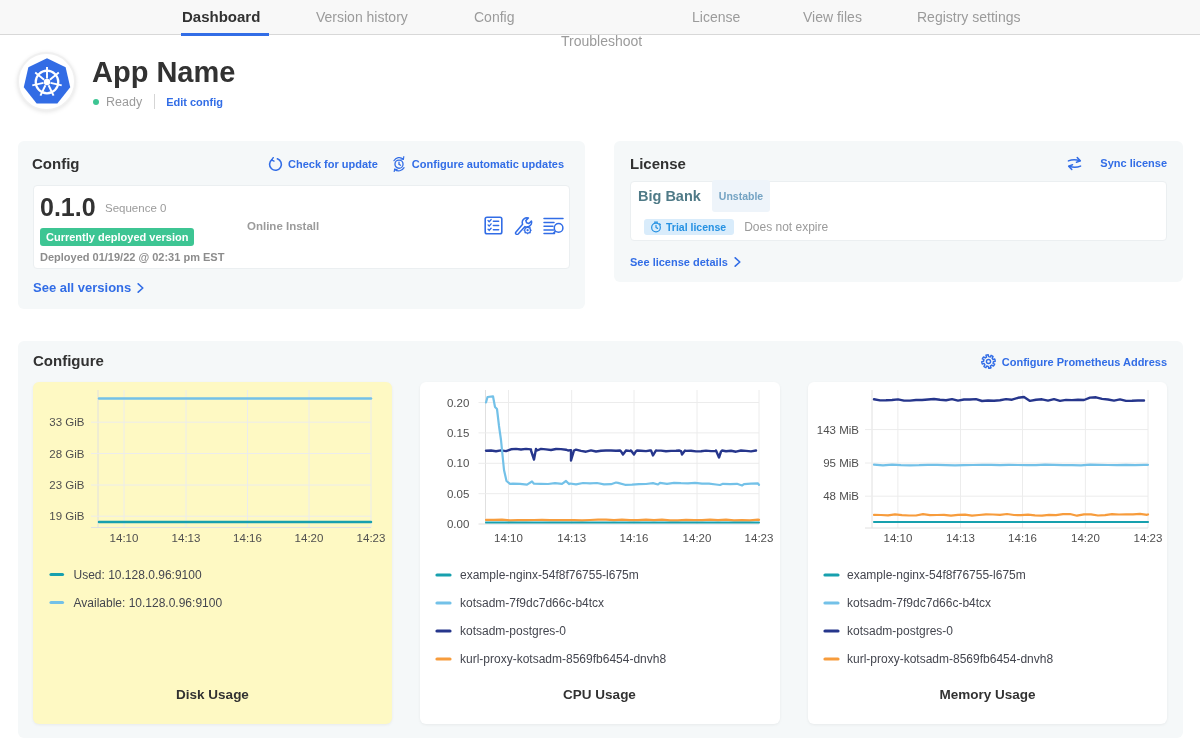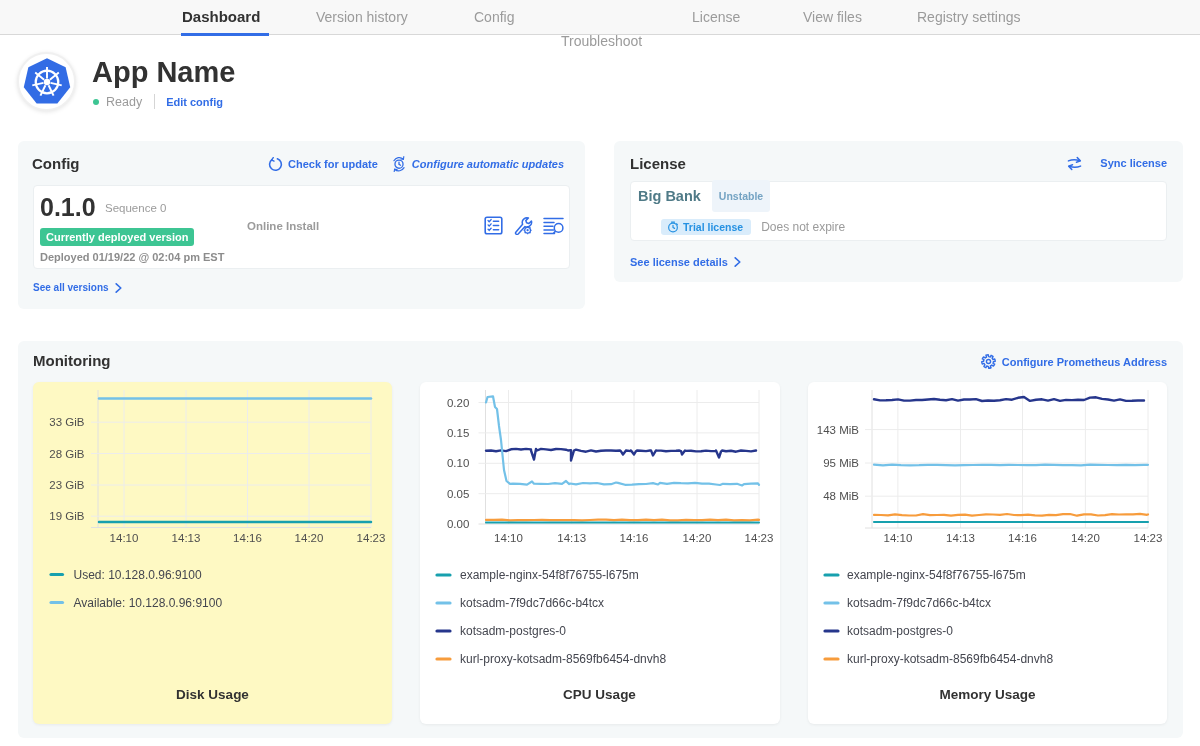--- a/index.html
+++ b/index.html
@@ -55,27 +55,27 @@
   <svg width="16" height="16" viewBox="0 0 17 17" style="display:block">
       <g fill="none" stroke="#326de6" stroke-width="1.4" stroke-linecap="round">
         <circle cx="8.5" cy="8.7" r="4.3"></circle>
         <path d="M8.5 6.6 L8.5 8.9 L10.2 9.8"></path>
         <path d="M3.1 5.0 A6.6 6.6 0 0 1 13.0 3.1" stroke-width="1.3"></path>
         <path d="M13.6 0.7 L13.2 3.5 L10.5 3.0" stroke-width="1.2"></path>
         <path d="M13.9 12.4 A6.6 6.6 0 0 1 4.0 14.3" stroke-width="1.3"></path>
         <path d="M3.4 16.7 L3.8 13.9 L6.5 14.4" stroke-width="1.2"></path>
       </g>
     </svg>
-  <span class="link" style="margin-left:5px;font-size:11px;font-style:italic;">Configure automatic updates</span>
+  <span class="link" style="margin-left:5px;font-size:11px;">Configure automatic updates</span>
 </div>
 <div class="abs" style="left:33px;top:185px;width:537px;height:84px;background:#fff;border:1px solid #ebeff1;border-radius:4px;"></div>
 <div class="abs" style="left:40px;top:196px;font-size:25px;line-height:23px;font-weight:bold;color:#323232;">0.1.0</div>
 <div class="abs" style="left:105px;top:202px;font-size:11.5px;color:#9b9b9b;">Sequence 0</div>
 <div class="abs" style="left:40px;top:228px;height:18px;background:#3dc593;color:#fff;font-size:11px;font-weight:bold;border-radius:3px;padding:0 6px;line-height:18px;">Currently deployed version</div>
-<div class="abs" style="left:40px;top:251px;font-size:11px;font-weight:bold;color:#8c8c8c;">Deployed 01/19/22 @ 02:04 pm EST</div>
+<div class="abs" style="left:40px;top:251px;font-size:11px;font-weight:bold;color:#8c8c8c;">Deployed 01/19/22 @ 02:31 pm EST</div>
 <div class="abs" style="left:247px;top:220px;font-size:11.5px;font-weight:bold;color:#9b9b9b;">Online Install</div>
 <div class="abs flex" style="left:484px;top:216px;height:19px;">
   <svg width="19" height="19" viewBox="0 0 19 19" style="display:block">
       <rect x="1.2" y="1.2" width="16.6" height="16.6" rx="1.8" fill="none" stroke="#326de6" stroke-width="1.6"></rect>
       <path d="M4.1 4.6000000000000005 l1.1 1.2 l1.9 -2.2" fill="none" stroke="#326de6" stroke-width="1.4" stroke-linecap="round" stroke-linejoin="round"></path>
       <line x1="9.4" y1="5.2" x2="14.6" y2="5.2" stroke="#326de6" stroke-width="1.5" stroke-linecap="round"></line>
       <path d="M4.1 8.9 l1.1 1.2 l1.9 -2.2" fill="none" stroke="#326de6" stroke-width="1.4" stroke-linecap="round" stroke-linejoin="round"></path>
       <line x1="9.4" y1="9.5" x2="14.6" y2="9.5" stroke="#326de6" stroke-width="1.5" stroke-linecap="round"></line>
       <path d="M4.1 13.200000000000001 l1.1 1.2 l1.9 -2.2" fill="none" stroke="#326de6" stroke-width="1.4" stroke-linecap="round" stroke-linejoin="round"></path>
       <line x1="9.4" y1="13.8" x2="14.6" y2="13.8" stroke="#326de6" stroke-width="1.5" stroke-linecap="round"></line>
@@ -105,21 +105,21 @@
         <line x1="1" y1="6.4" x2="11" y2="6.4"></line>
         <line x1="1" y1="10.2" x2="10" y2="10.2"></line>
         <line x1="1" y1="13.9" x2="10.5" y2="13.9"></line>
         <line x1="1" y1="17.4" x2="11.5" y2="17.4"></line>
       </g>
       <line x1="12.3" y1="15.4" x2="10.9" y2="16.9" stroke="#326de6" stroke-width="1.6" stroke-linecap="round"></line>
       <circle cx="15.6" cy="11.9" r="4.3" fill="#fff" stroke="#326de6" stroke-width="1.5"></circle>
     </svg>
 </div>
 <div class="abs flex" style="left:33px;top:281px;height:13px;">
-  <span class="link" style="font-size:10px;">See all versions</span>
+  <span class="link" style="font-size:13px;">See all versions</span>
   <span style="margin-left:6px;">
       <svg width="7" height="10" viewBox="0 0 7 10" style="display:block">
         <path d="M1.2 0.8 L5.8 5 L1.2 9.2" fill="none" stroke="#326de6" stroke-width="1.6" stroke-linecap="round" stroke-linejoin="round"></path>
       </svg>
     </span>
 </div>
 
 <div class="abs" style="left:614px;top:141px;width:569px;height:141px;background:#f5f8f9;border-radius:6px;"></div>
 <div class="abs" style="left:630px;top:156px;font-size:15px;line-height:15px;font-weight:bold;color:#323232;">License</div>
 <div class="abs flex" style="right:33px;top:155px;height:16px;">
@@ -131,21 +131,21 @@
         <path d="M5.1 14.4 L1.8 10.8 L5.9 9.4"></path>
       </g>
     </svg>
   <span class="link" style="margin-left:18px;font-size:11px;">Sync license</span>
 </div>
 <div class="abs" style="left:630px;top:181px;width:537px;height:60px;background:#fff;border:1px solid #ebeff1;border-radius:4px;"></div>
 <div class="abs flex" style="left:638px;top:188px;height:15px;justify-content:flex-end;">
   <span style="font-size:14.5px;font-weight:bold;color:#4f7a87;">Big Bank</span>
   <span class="flex" style="margin-left:11px;background:#eef4fa;color:#74a3c3;font-size:10.5px;font-weight:bold;border-radius:3px;padding:16px 7px;height:15px;">Unstable</span>
 </div>
-<div class="abs flex" style="left:661px;top:219px;height:16px;">
+<div class="abs flex" style="left:644px;top:219px;height:16px;">
   <span class="flex" style="background:#d9ecfb;border-radius:3px;padding:0 8px 0 6px;height:16px;">
       <svg width="12" height="12" viewBox="0 0 13 13" style="display:block">
         <g fill="none" stroke="#2591e2" stroke-width="1.3" stroke-linecap="round">
           <circle cx="6.5" cy="7" r="4.7"></circle>
           <path d="M6.5 4.6 L6.5 7 L8.2 8"></path>
           <line x1="4.9" y1="1.2" x2="8.1" y2="1.2"></line>
           <line x1="10.3" y1="2.9" x2="11.3" y2="3.9" stroke-width="1.1"></line>
         </g>
       </svg>
       <span style="margin-left:4px;font-size:10.5px;font-weight:bold;color:#2591e2;">Trial license</span>
@@ -155,21 +155,21 @@
 <div class="abs flex" style="left:630px;top:255px;height:13px;">
   <span class="link" style="font-size:11px;">See license details</span>
   <span style="margin-left:6px;">
       <svg width="7" height="10" viewBox="0 0 7 10" style="display:block">
         <path d="M1.2 0.8 L5.8 5 L1.2 9.2" fill="none" stroke="#326de6" stroke-width="1.6" stroke-linecap="round" stroke-linejoin="round"></path>
       </svg>
     </span>
 </div>
 
 <div class="abs" style="left:18px;top:341px;width:1165px;height:397px;background:#f5f8f9;border-radius:6px;"></div>
-<div class="abs" style="left:33px;top:353px;font-size:15px;line-height:15px;font-weight:bold;color:#323232;">Monitoring</div>
+<div class="abs" style="left:33px;top:353px;font-size:15px;line-height:15px;font-weight:bold;color:#323232;">Configure</div>
 <div class="abs flex" style="right:33px;top:354px;height:15px;">
   <svg width="15" height="15" viewBox="0 0 16 16" style="display:block">
       <path d="M14.66 5.26 A7.2 7.2 0 0 1 15.20 7.74 L13.20 8.22 A5.2 5.2 0 0 1 12.80 10.00 L14.64 10.77 A7.2 7.2 0 0 1 13.27 12.90 L11.52 11.83 A5.2 5.2 0 0 1 9.98 12.81 L10.74 14.66 A7.2 7.2 0 0 1 8.26 15.20 L7.78 13.20 A5.2 5.2 0 0 1 6.00 12.80 L5.23 14.64 A7.2 7.2 0 0 1 3.10 13.27 L4.17 11.52 A5.2 5.2 0 0 1 3.19 9.98 L1.34 10.74 A7.2 7.2 0 0 1 0.80 8.26 L2.80 7.78 A5.2 5.2 0 0 1 3.20 6.00 L1.36 5.23 A7.2 7.2 0 0 1 2.73 3.10 L4.48 4.17 A5.2 5.2 0 0 1 6.02 3.19 L5.26 1.34 A7.2 7.2 0 0 1 7.74 0.80 L8.22 2.80 A5.2 5.2 0 0 1 10.00 3.20 L10.77 1.36 A7.2 7.2 0 0 1 12.90 2.73 L11.83 4.48 A5.2 5.2 0 0 1 12.81 6.02 L14.66 5.26 Z" fill="none" stroke="#326de6" stroke-width="1.5" stroke-linejoin="round"></path>
       <circle cx="8" cy="8" r="2.2" fill="none" stroke="#326de6" stroke-width="1.5"></circle>
     </svg>
   <span class="link" style="margin-left:6px;font-size:11px;">Configure Prometheus Address</span>
 </div>
 <div class="abs" style="left:33px;top:382px;width:359px;height:342px;background:#fef9c3;border-radius:6px;box-shadow:0 1px 3px rgba(0,0,0,0.06);">
     <svg width="359" height="342" viewBox="0 0 359 342" style="display:block">
       <style>text{font-family:"Liberation Sans",sans-serif;}.ax{font-size:11.5px;fill:#4f4f4f;}.lg{font-size:12px;fill:#44464f;}.tt{font-size:13.5px;font-weight:bold;fill:#323232;}</style>

